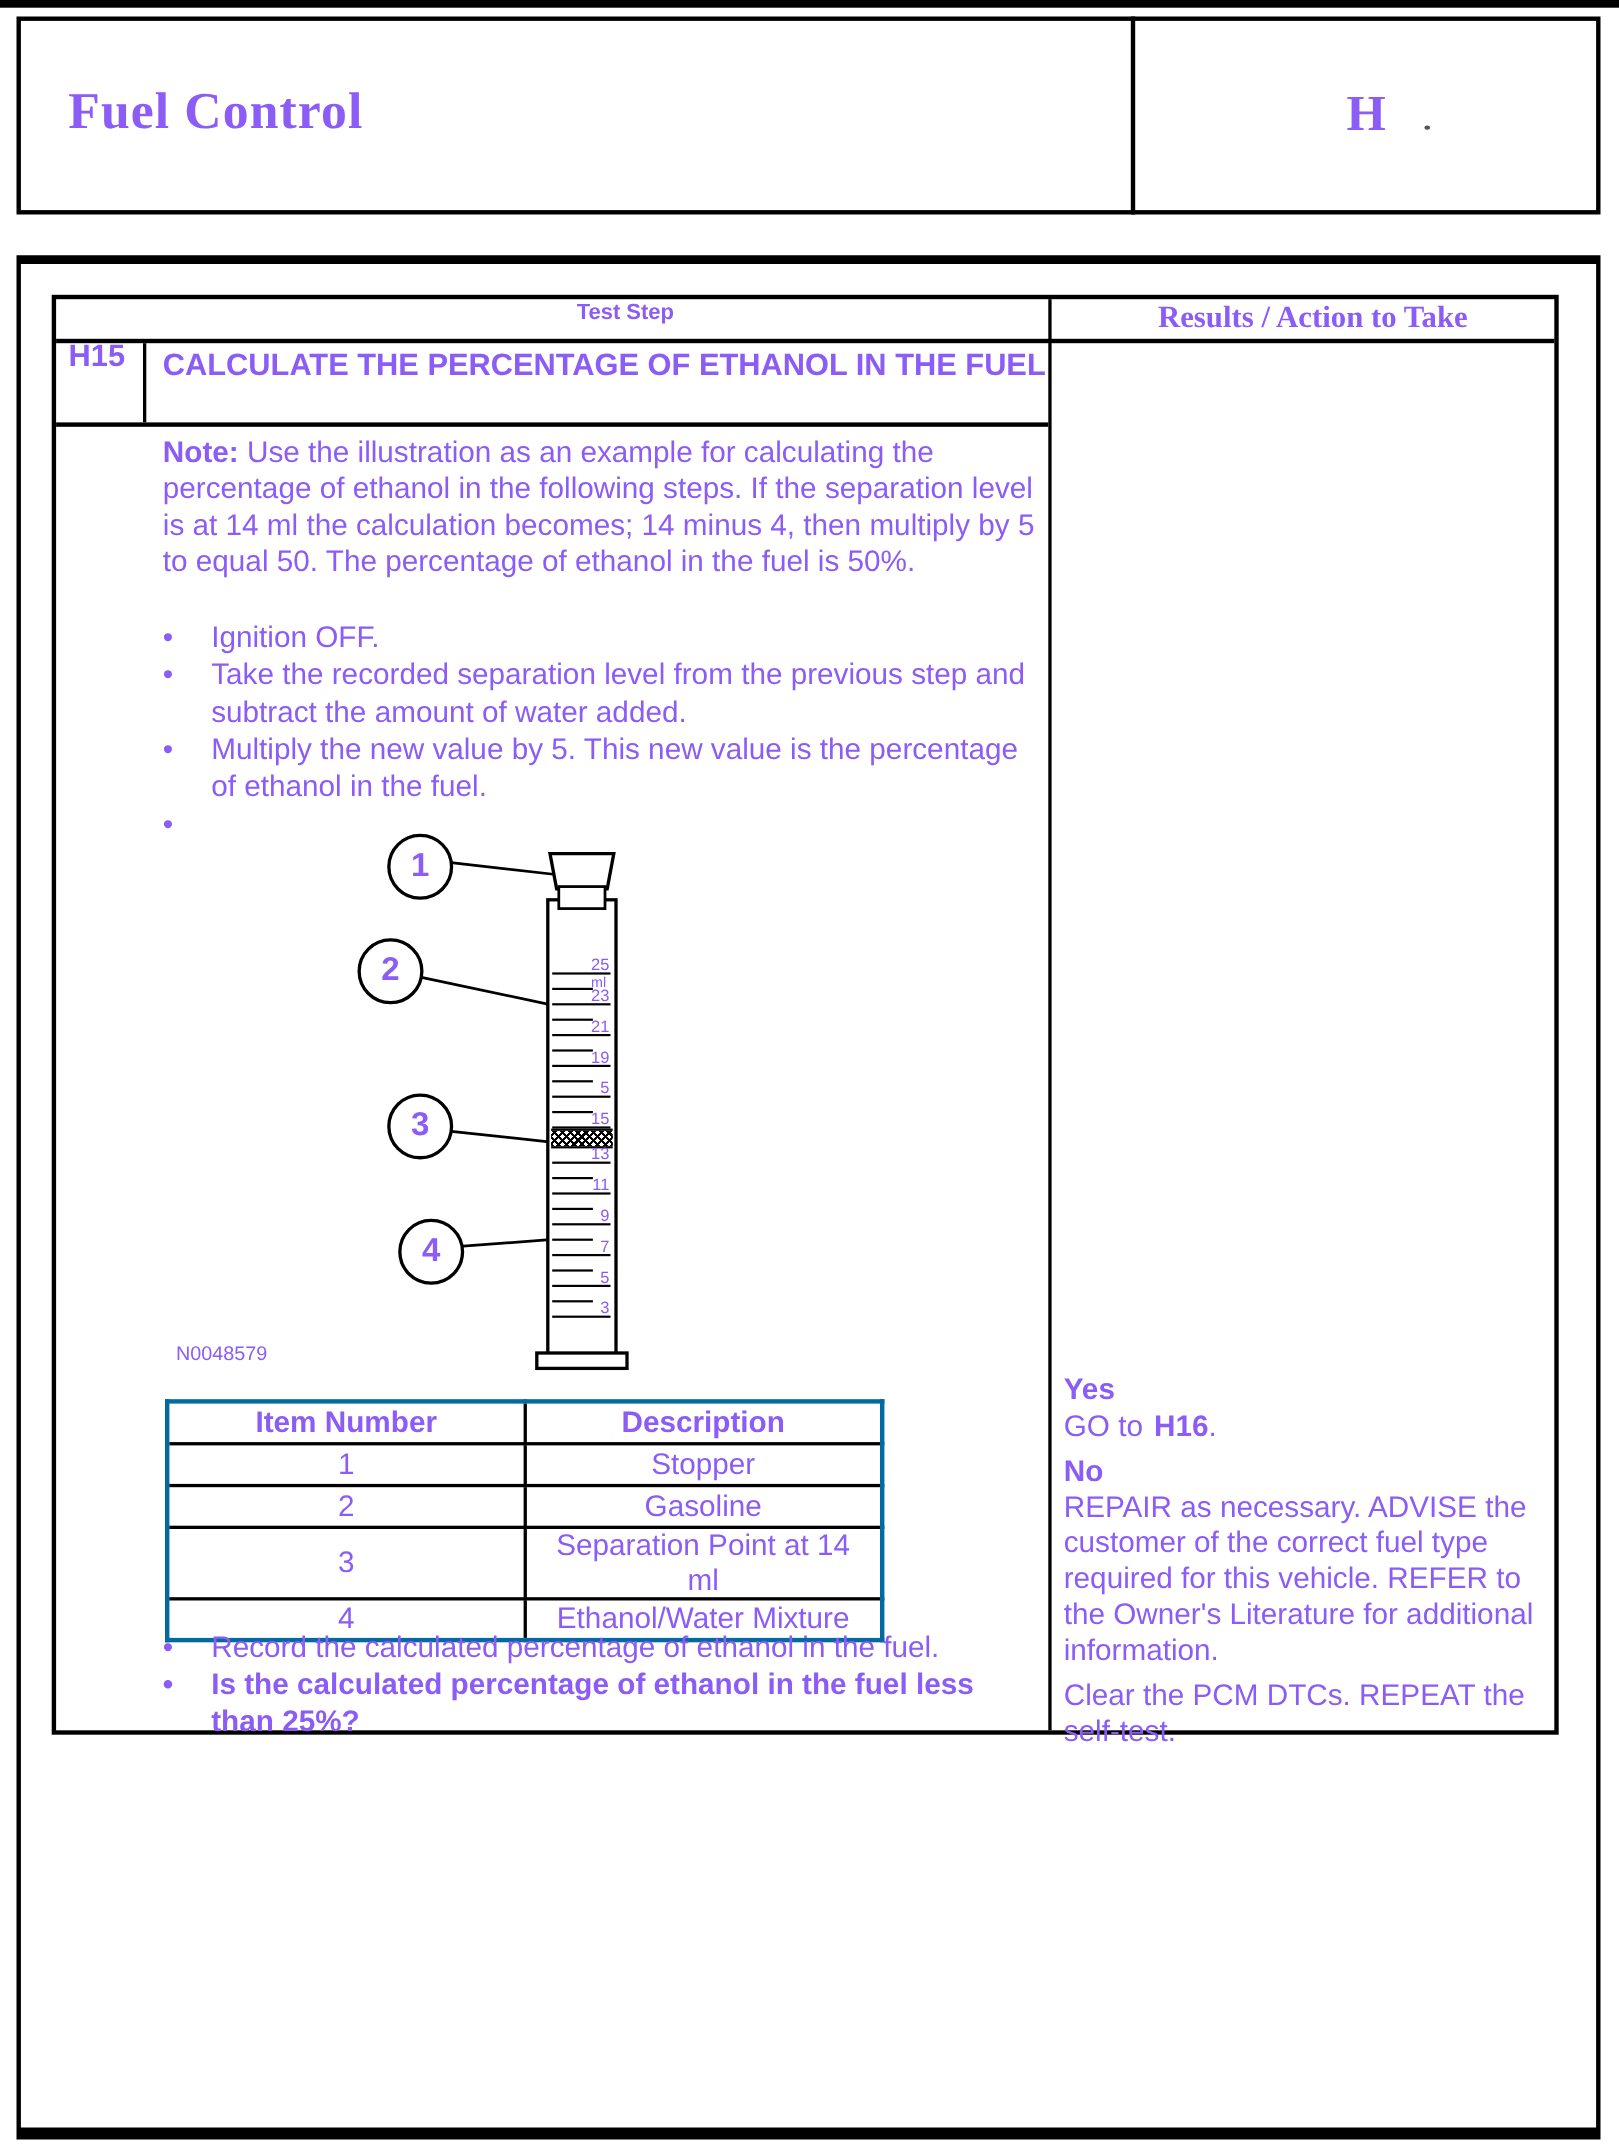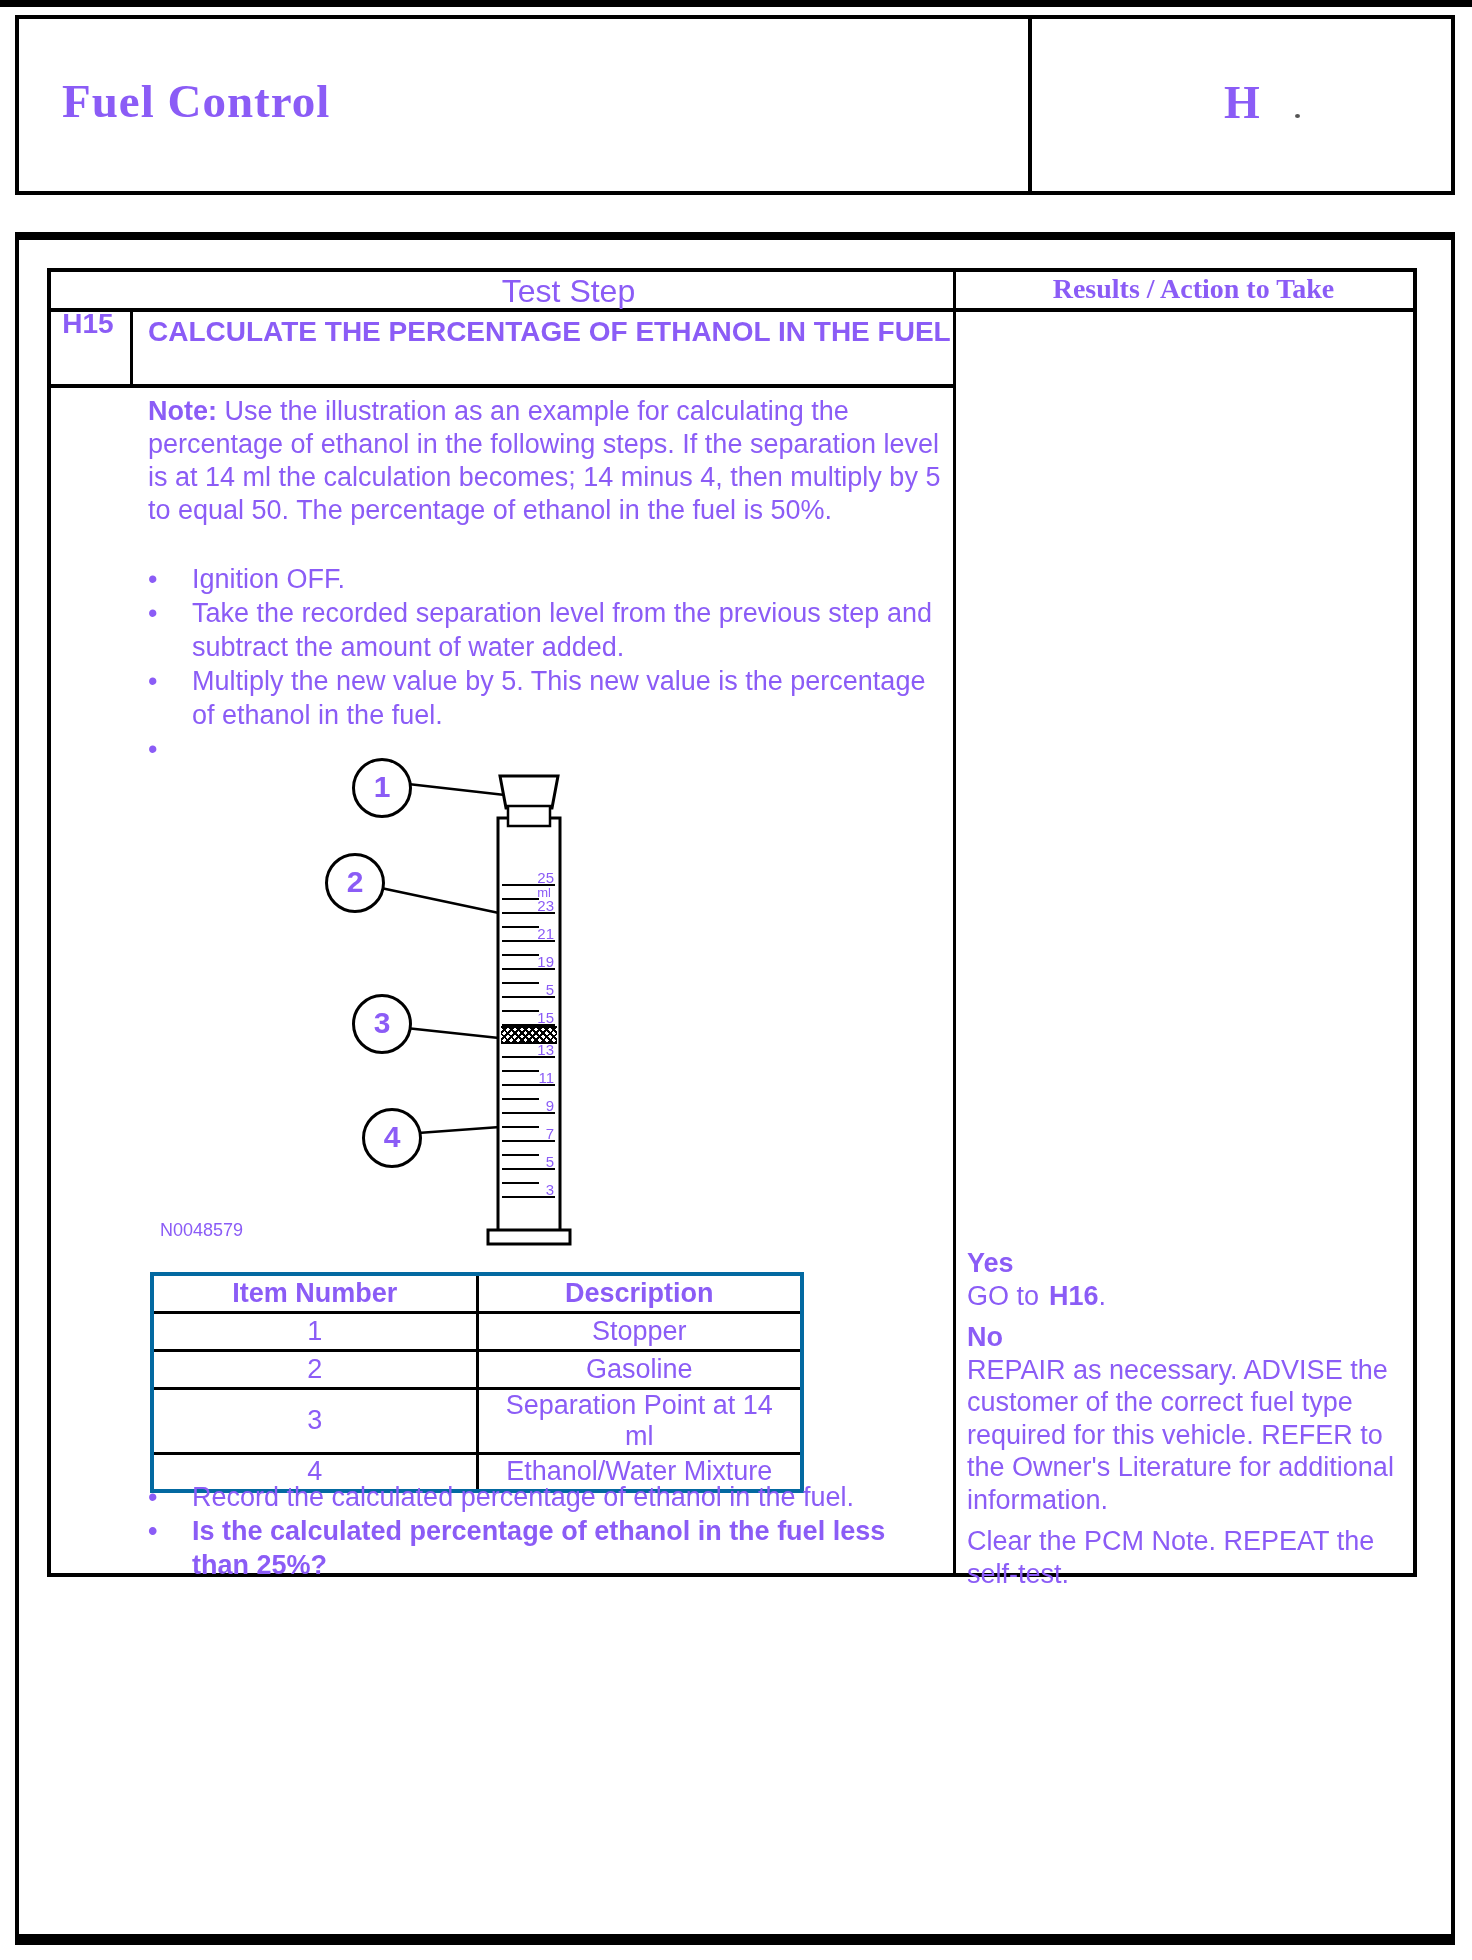--- a/index.html
+++ b/index.html
@@ -22,21 +22,21 @@
   .outer-box{left:15px;top:232px;width:1432px;height:1694px;border:4px solid #000;
              border-top-width:8px;border-bottom-width:11px;}
 
   
   .itable{left:47px;top:268px;width:1362px;height:1301px;border:4px solid #000;}
   .col-div{left:953px;top:272px;width:3px;height:1301px;background:#000;}
   .hdr-line{left:51px;top:308px;width:1362px;height:4px;background:#000;}
   .h15-line{left:51px;top:384px;width:902px;height:4px;background:#000;}
   .h15-vline{left:130px;top:312px;width:3px;height:72px;background:#000;}
 
-  .th1{left:51px;top:273px;width:1035px;text-align:center;font-weight:normal;font-size:32px;}
+  .th1{left:51px;top:273px;width:1035px;text-align:center;font-weight:bold;font-size:20px;}
   .th2{left:956px;top:273px;width:475px;text-align:center;font-weight:bold;font-size:28px;font-family:Liberation Serif, serif;}
   .step-id{left:51px;top:308px;width:74px;text-align:center;font-weight:bold;font-size:28px;}
   .step-title{left:148px;top:315px;width:805px;font-weight:bold;font-size:28px;line-height:34px;}
 
   .note{left:148px;top:395px;width:815px;font-size:27px;line-height:33px;}
   .note b{font-weight:bold;}
 
   .blist{left:148px;top:562px;width:790px;font-size:27px;line-height:34px;}
   .blist2{left:148px;top:1480px;width:790px;font-size:27px;line-height:34px;}
   .bullet-row{display:flex;align-items:flex-start;}
@@ -262,16 +262,16 @@
         <span class="bullet-marker">•</span>
         <span class="bullet-text">Is the calculated percentage of ethanol in the fuel less than 25%?</span>
       </div>
     </div>
 
   <div class="abs results">
     <div class="res-label">Yes</div>
     <div class="res-go"><span>GO to</span><span class="step-ref">H16</span><span>.</span></div>
     <div class="res-label">No</div>
     <div class="res-no-action">REPAIR as necessary. ADVISE the customer of the correct fuel type required for this vehicle. REFER to the Owner's Literature for additional information.</div>
-    <div>Clear the PCM Note. REPEAT the self-test.</div>
+    <div>Clear the PCM DTCs. REPEAT the self-test.</div>
   </div>
 
 </div>
 
 </body></html>

